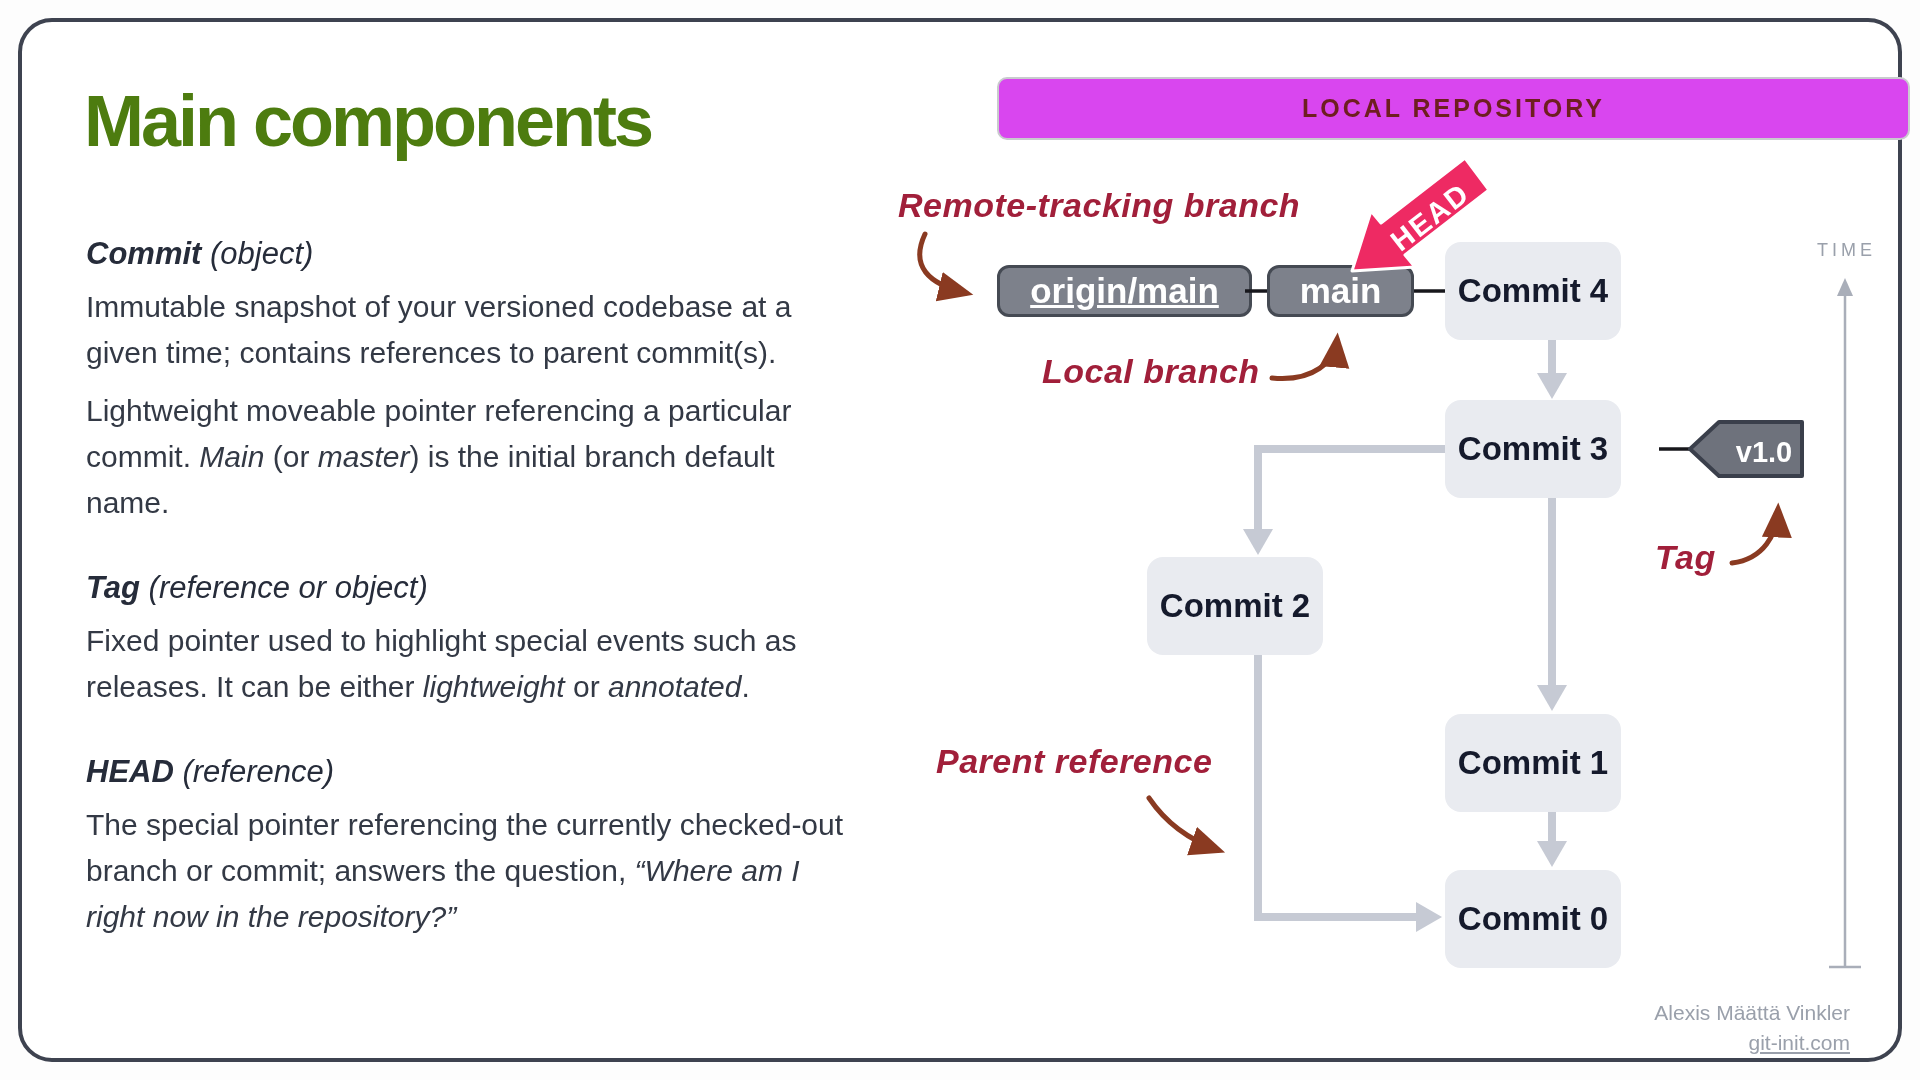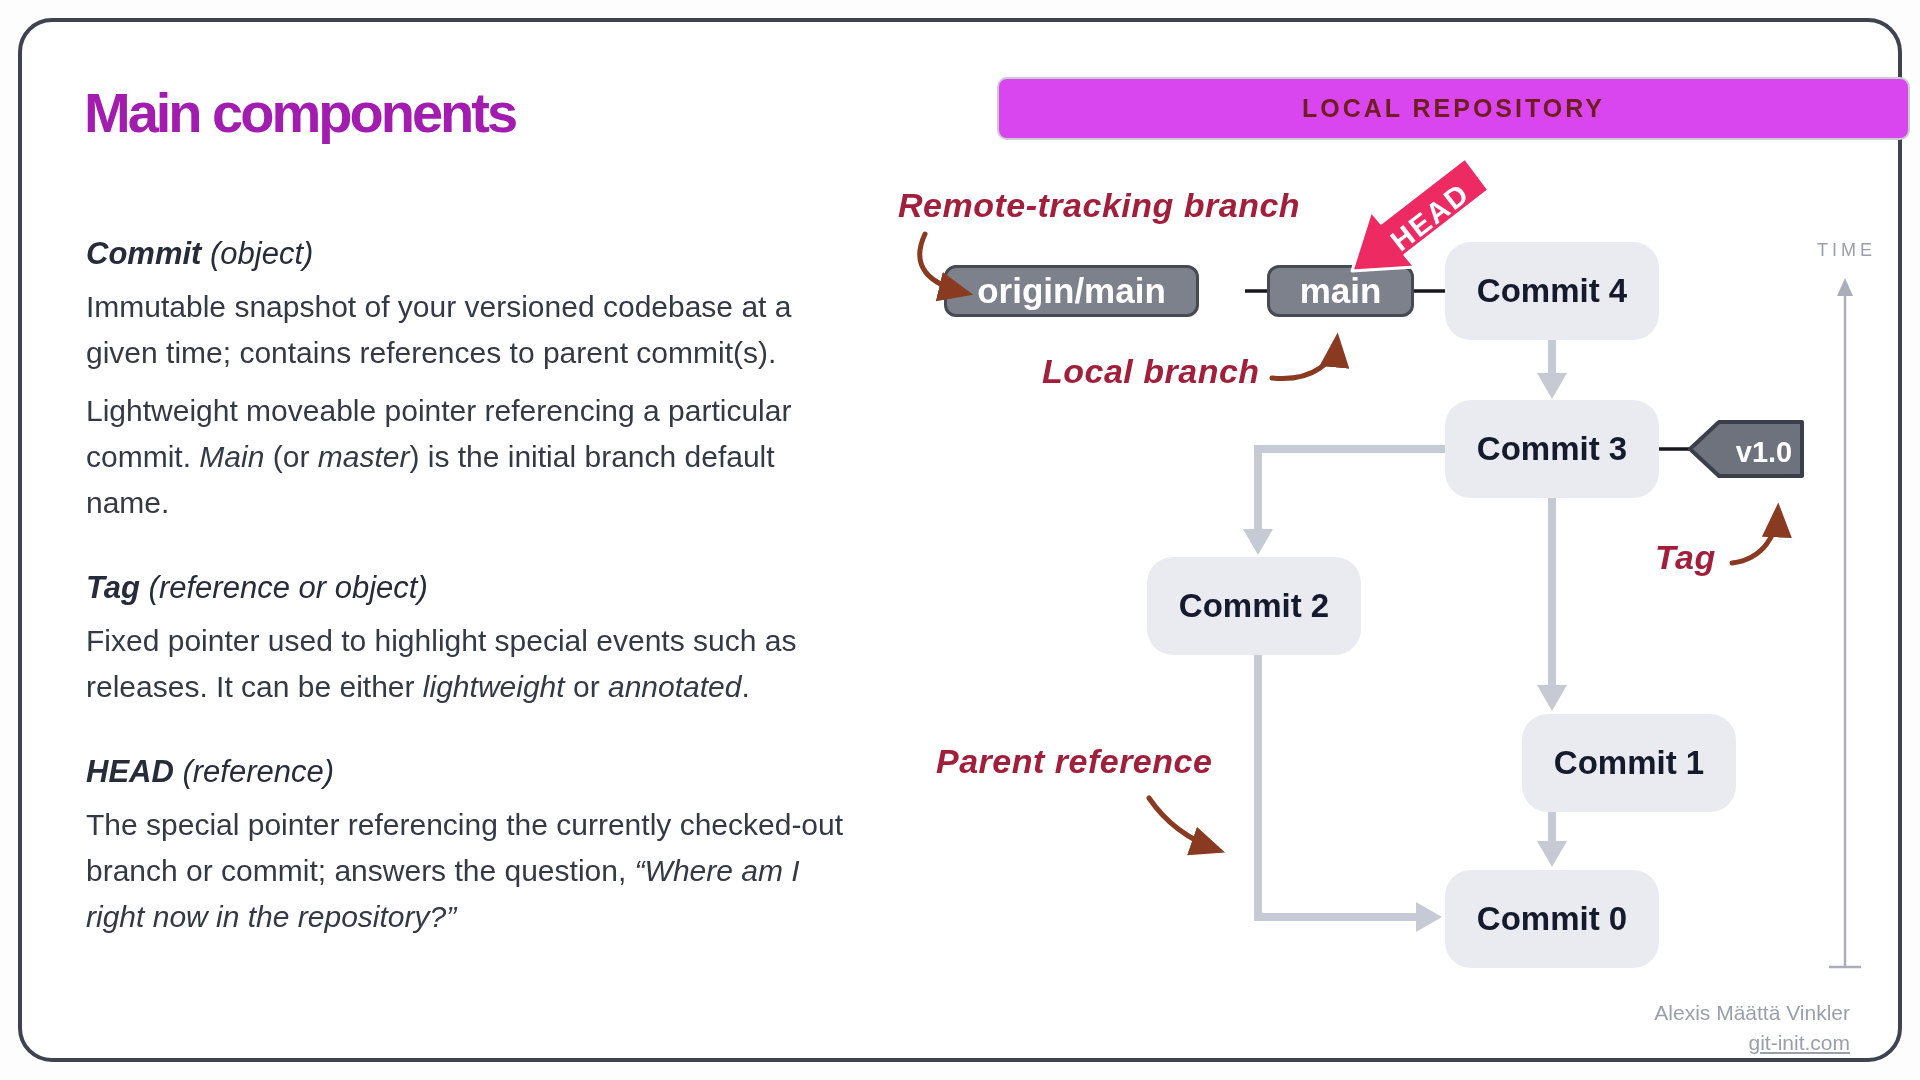--- a/index.html
+++ b/index.html
@@ -4,52 +4,52 @@
 <style>
   * { margin: 0; padding: 0; box-sizing: border-box; }
   html, body { width: 1920px; height: 1080px; background: #fdfdfd; overflow: hidden;
                font-family: "Liberation Sans", sans-serif; }
 
   .card { position: absolute; left: 18px; top: 18px; width: 1884px; height: 1044px;
           background: #ffffff; border: 4px solid #3e4350; border-radius: 34px; }
 
   
   .page-title { position: absolute; left: 62px; top: 58px; width: 760px;
-                font-size: 56px; font-weight: 800; letter-spacing: -3px;
-                color: #a21caf; }
+                font-size: 72px; font-weight: 800; letter-spacing: -3px;
+                color: #4d7c0f; }
 
   .defs { position: absolute; left: 64px; top: 210px; width: 870px; color: #343a46; }
   .def-head { font-size: 31px; color: #262c3a; margin-top: 44px; }
   .def:first-child .def-head { margin-top: 4px; }
   .def-term { font-weight: bold; font-style: italic; }
   .def-kind { font-style: italic; font-weight: normal; }
   .def-body { margin-top: 12px; font-size: 30px; line-height: 46px; color: #333945; }
   .def-body i { font-style: italic; }
 
   
   .repo-header { position: absolute; left: 975px; top: 55px; width: 913px; height: 63px;
                  background: #d946ef; border: 2px solid #c9cbce; border-radius: 10px;
                  display: flex; align-items: center; justify-content: center; }
   .repo-header span { color: #6e1e20; font-size: 25px; font-weight: bold; letter-spacing: 3px; }
 
   
-  .commit { position: absolute; width: 214px; height: 98px; background: #e9ebf0;
-            border-radius: 26px; display: flex; align-items: center; justify-content: center;
+  .commit { position: absolute; width: 176px; height: 98px; background: #e9ebf0;
+            border-radius: 16px; display: flex; align-items: center; justify-content: center;
             font-size: 33px; font-weight: bold; color: #151a2c; }
   .c4 { left: 1423px; top: 220px; }
   .c3 { left: 1423px; top: 378px; }
   .c2 { left: 1125px; top: 535px; }
-  .c1 { left: 1500px; top: 692px; }
+  .c1 { left: 1423px; top: 692px; }
   .c0 { left: 1423px; top: 848px; }
 
   .pill { position: absolute; height: 52px; top: 243px; background: #7d818b;
           border: 3px solid #454a53; border-radius: 12px;
           display: flex; align-items: center; justify-content: center;
           font-size: 35px; font-weight: bold; color: #ffffff; }
-  .pill-origin { left: 922px; width: 255px; }
+  .pill-origin { left: 975px; width: 255px; text-decoration: underline; }
   .pill-main  { left: 1245px; width: 147px; }
 
   
   .note { position: absolute; color: #a11f3a; font-size: 34px; font-weight: 700;
           font-style: italic; letter-spacing: 0.5px; white-space: nowrap; }
   .note-remote { left: 876px;  top: 164px; }
   .note-local  { left: 1020px; top: 330px; }
   .note-tag    { left: 1633px; top: 516px; }
   .note-parent { left: 898px;  top: 720px; margin-left: 16px; }
 

